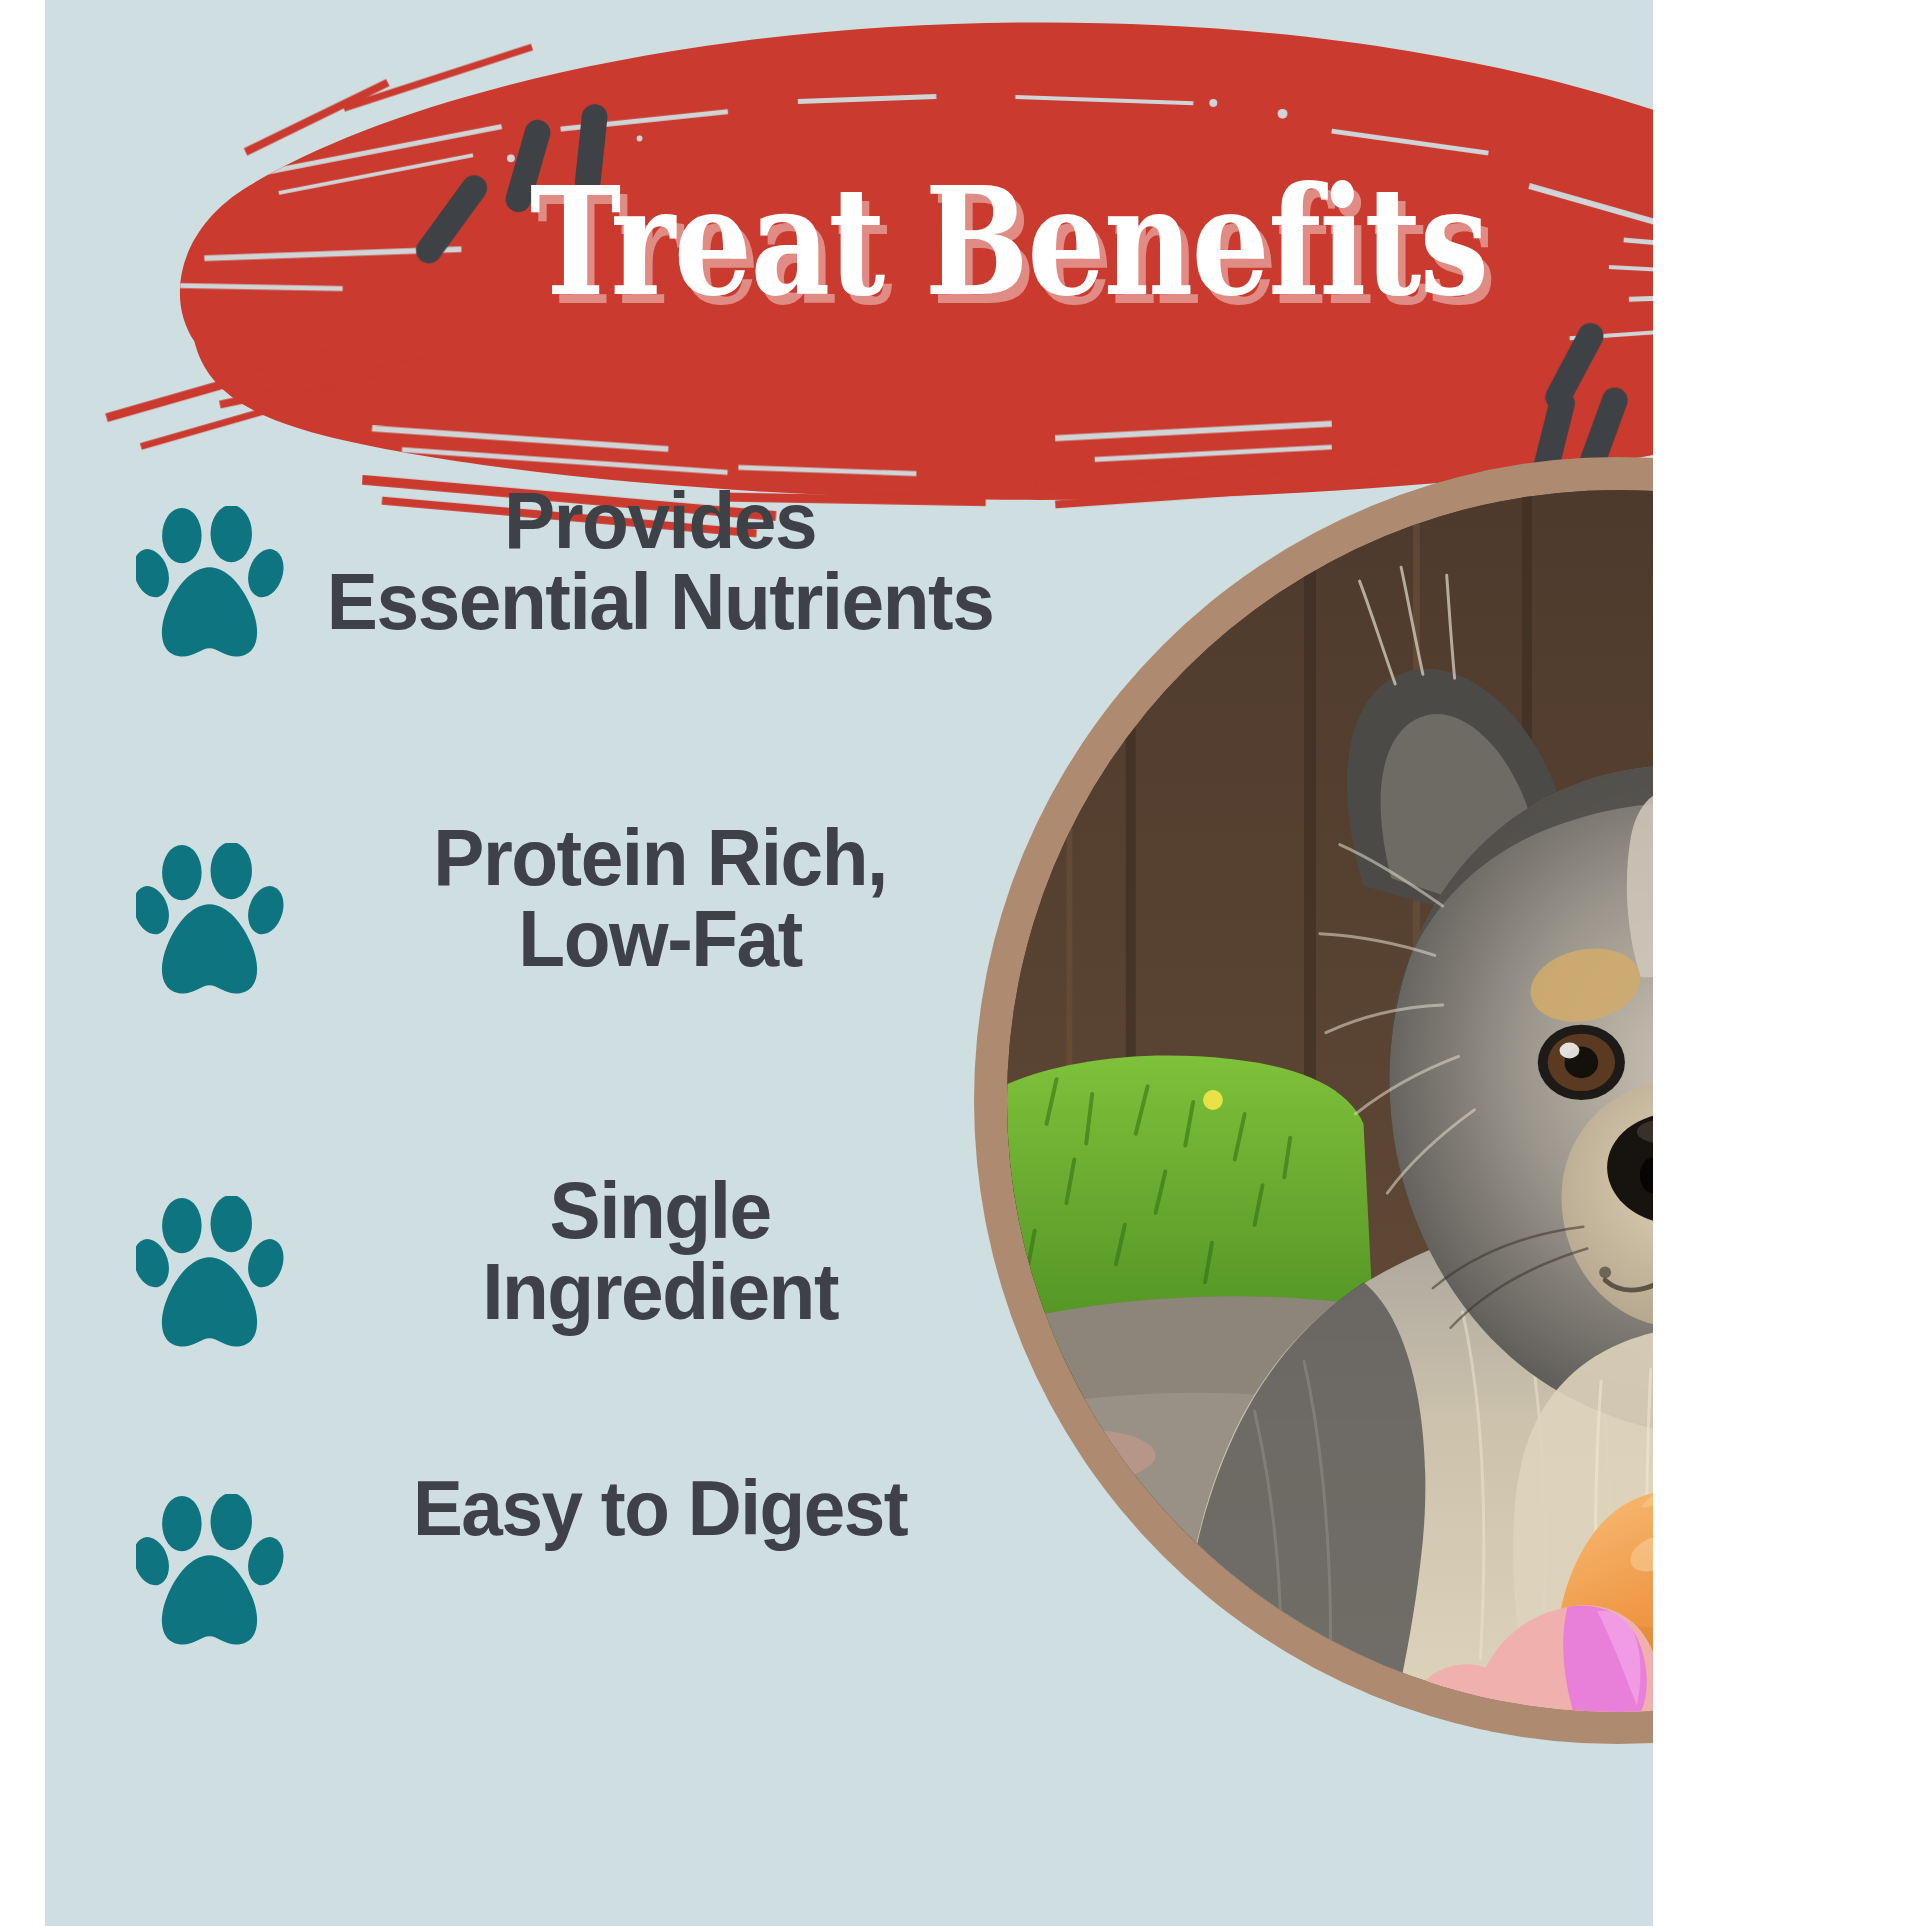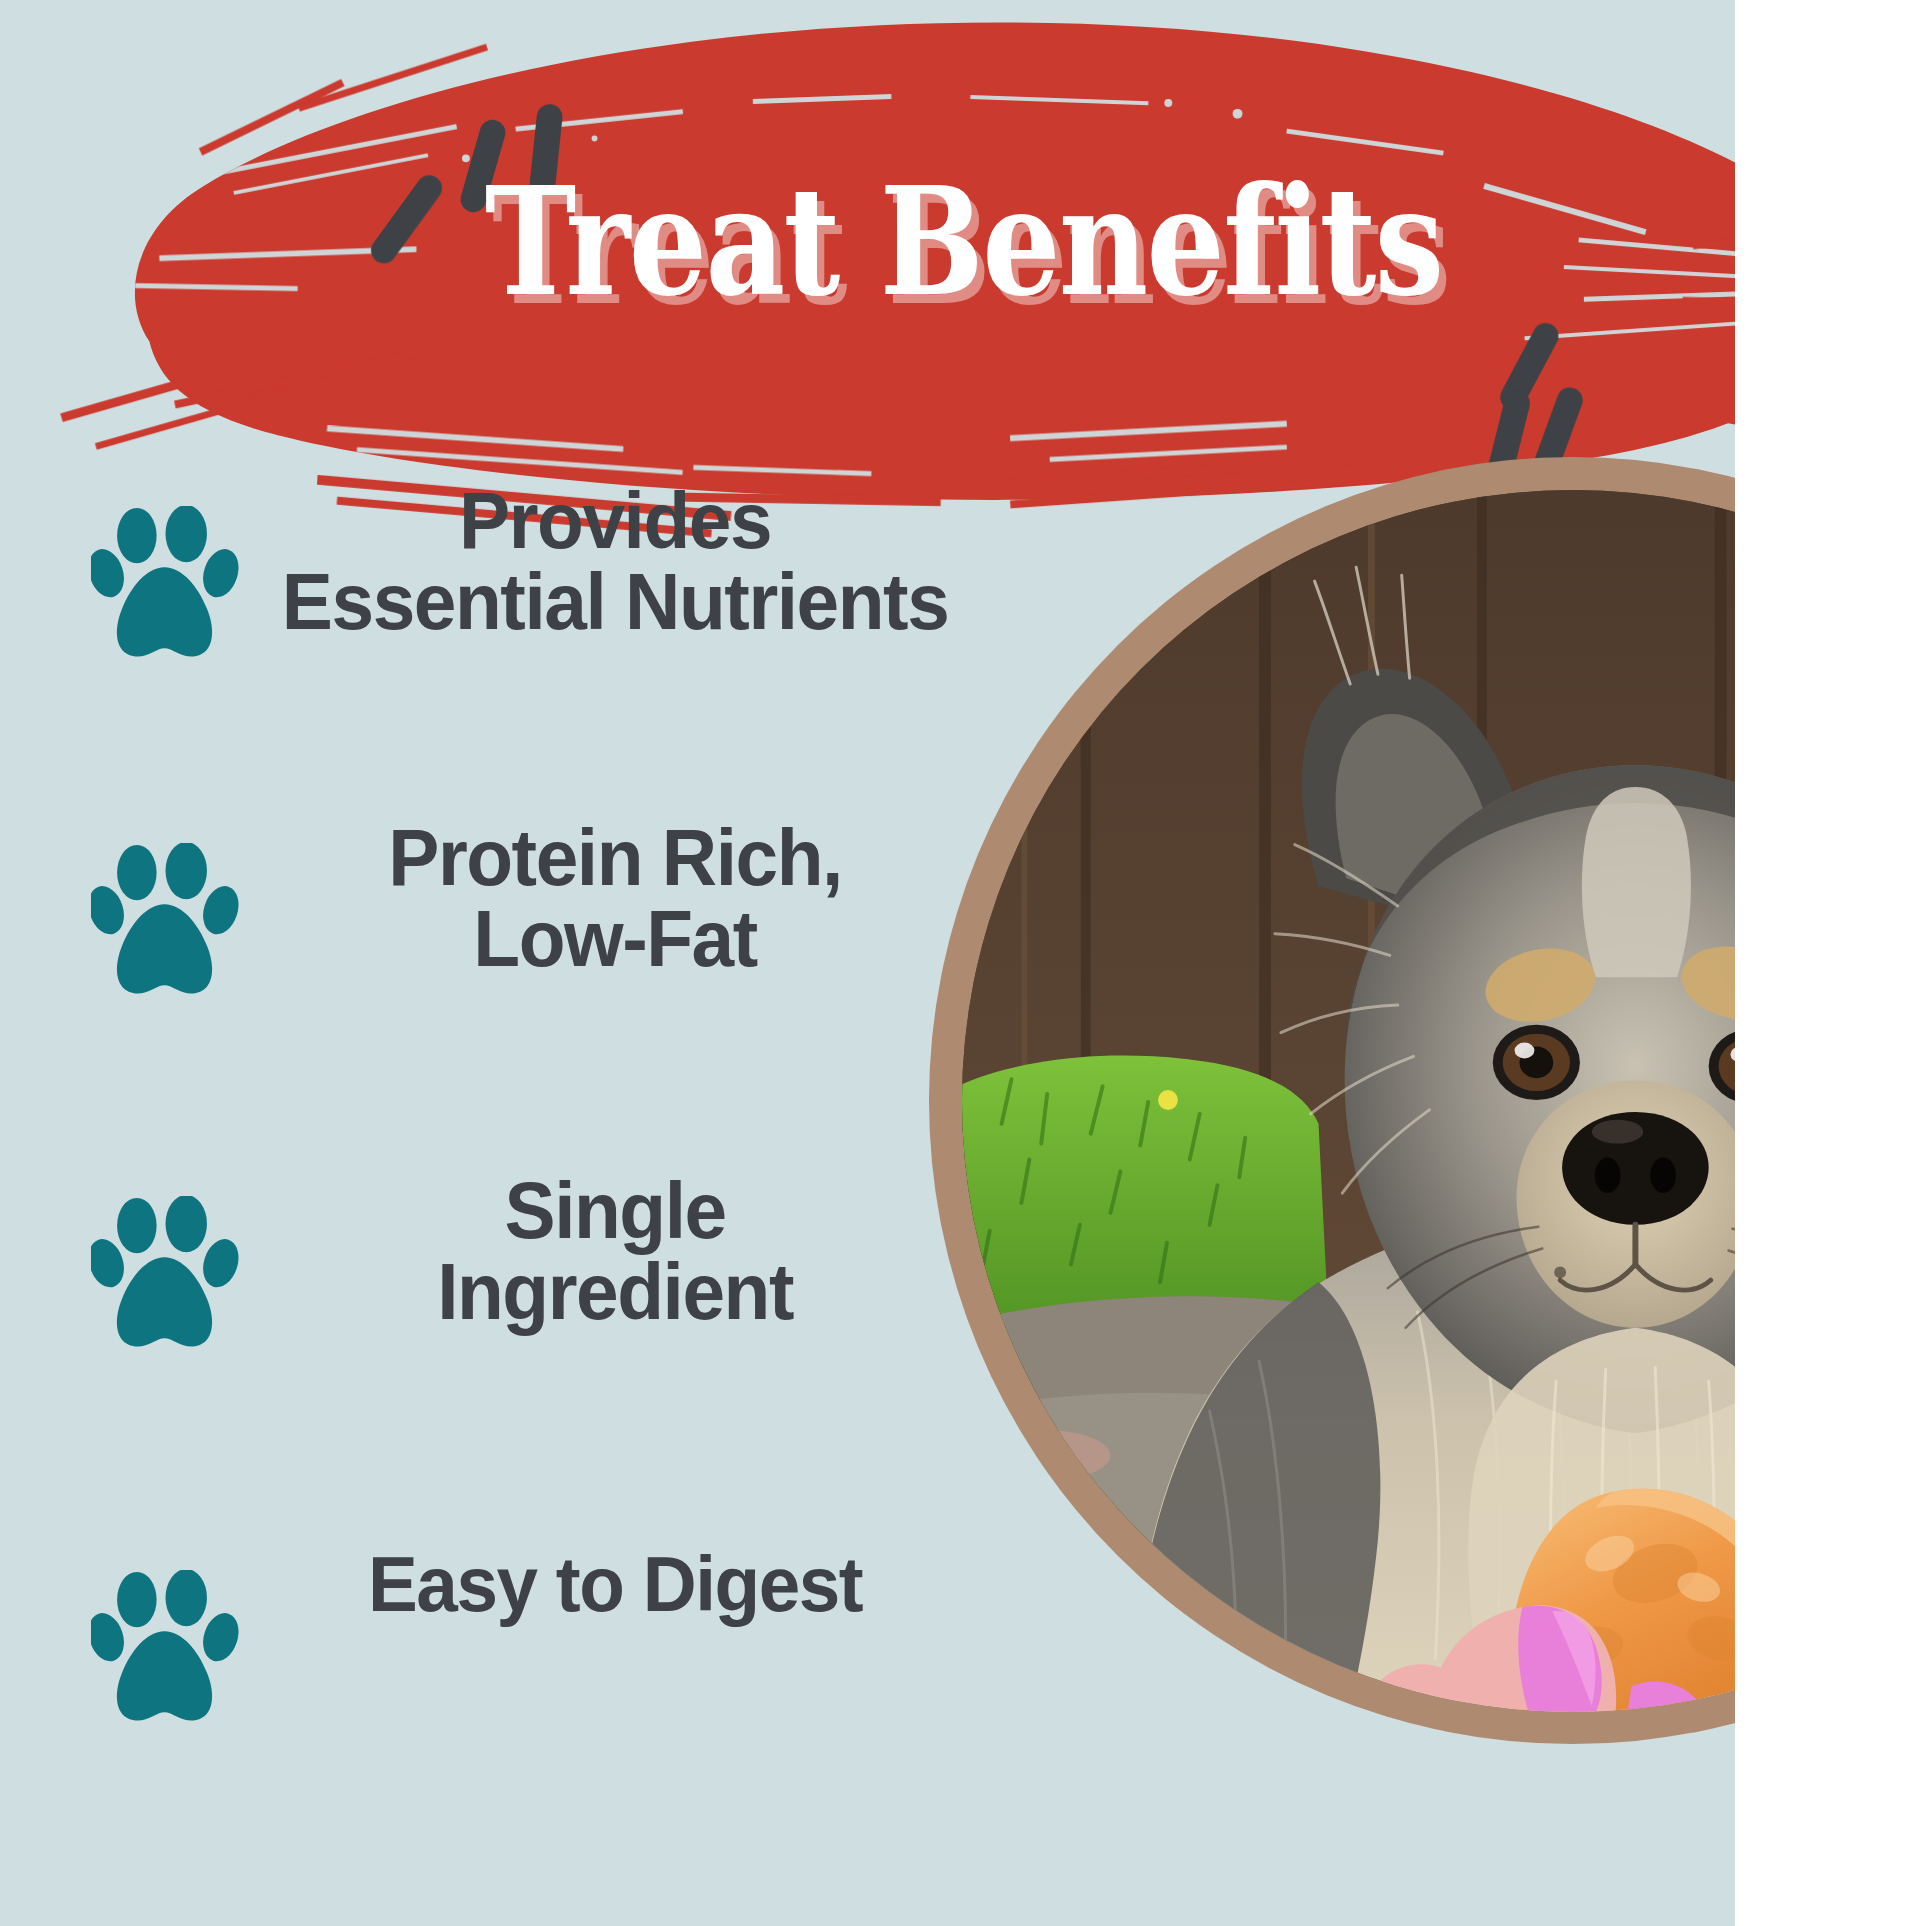--- a/index.html
+++ b/index.html
@@ -2,25 +2,26 @@
 <html><head>
 <meta charset="utf-8">
 <style>
   html, body {
     margin: 0;
     padding: 0;
     background: #ffffff;
   }
   #poster {
     position: relative;
-    width: 1735px;
+    width: 1608px;
     height: 1927px;
     background: #cfdee1;
     overflow: hidden;
     font-family: "Liberation Sans", sans-serif;
+    margin-left: 45px;
   }
 
   
   .banner {
     position: absolute;
     left: 0;
     top: 0;
     width: 1927px;
     height: 554px;
   }
@@ -61,21 +62,21 @@
   .benefit-row {
     position: absolute;
     left: 0;
     width: 1000px;
     display: flex;
     align-items: flex-start;
   }
   .benefit-row.r0 { top: 0px;   height: 257px; }
   .benefit-row.r1 { top: 337px; height: 257px; }
   .benefit-row.r2 { top: 690px; height: 257px; }
-  .benefit-row.r3 { top: 1064px;height: 257px; }
+  .benefit-row.r3 { top: 988px;height: 257px; }
 
   .paw-wrap {
     flex: 0 0 208px;
     width: 208px;
     height: 208px;
     margin-left: 61px;
     display: flex;
     align-items: center;
     justify-content: center;
   }

